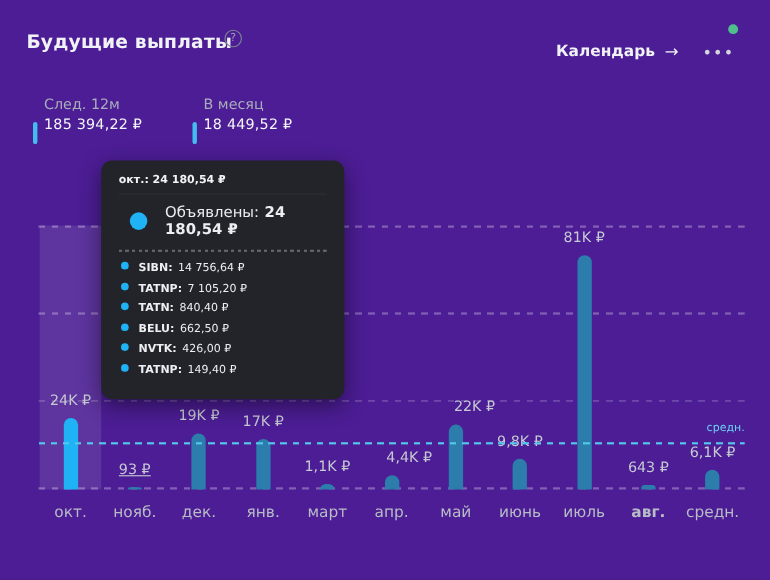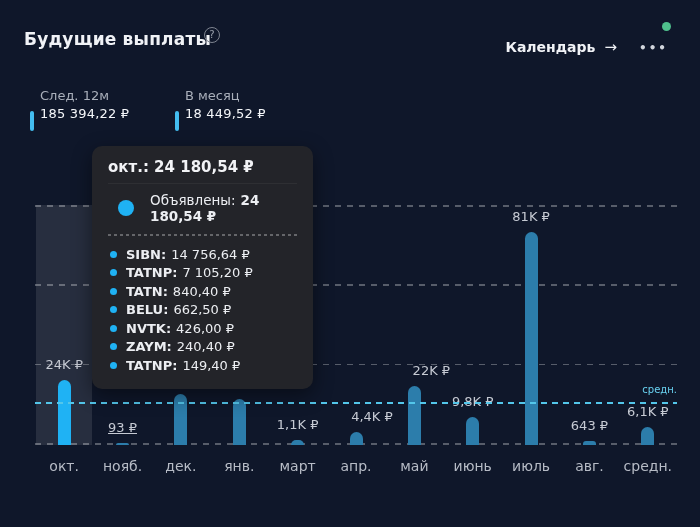--- a/index.html
+++ b/index.html
@@ -2,21 +2,21 @@
 <html><head>
 <meta charset="utf-8">
 <style>
   html,body{margin:0;padding:0}
   body{
     width:700px;height:527px;overflow:hidden;
     background:#2e303a;
     font-family:"DejaVu Sans","Liberation Sans",sans-serif;
     color:#e8eaee;
   }
-  .card{position:relative;width:700px;height:527px;background:#0f172a}
+  .card{position:relative;width:700px;height:527px;background:#4c1d95}
 
   
   .hdr-title{position:absolute;left:24px;top:29px;font-size:17px;font-weight:700;color:#f0f2f6;letter-spacing:.2px}
   .help{position:absolute;left:204px;top:27px;width:14px;height:14px;border:1px solid #7e8490;border-radius:50%;
         color:#9aa0ac;font-size:10px;line-height:14px;text-align:center;cursor:pointer}
   .hdr-right{position:absolute;right:30px;top:33px;display:flex;align-items:center}
   .cal{font-size:14px;font-weight:700;color:#f0f2f6;cursor:pointer}
   .arrow{margin-left:9px;font-size:15px;color:#f0f2f6}
   .menu{position:relative;margin-left:20px;cursor:pointer;padding:4px 2px}
   .dots{color:#d2d6dd;font-size:12px;letter-spacing:2px;font-weight:700}
@@ -38,30 +38,30 @@
   .hl{position:absolute;background:rgba(255,255,255,.10);z-index:1}
   .bar{position:absolute;z-index:3;border-radius:7px 7px 0 0;cursor:pointer}
   .blab{position:absolute;font-size:13px;color:#c6cad3;text-align:center;transform:translateX(-50%);
         white-space:nowrap;z-index:3}
   .alab{position:absolute;font-size:14px;color:#b7bcc6;text-align:center;transform:translateX(-50%);white-space:nowrap}
 
   
   .tooltip{position:absolute;left:92px;top:146px;width:221px;box-sizing:border-box;
            background:#232429;border-radius:10px;padding:12px 16px 14px;z-index:10;
            box-shadow:0 6px 20px rgba(0,0,0,.45)}
-  .tt-title{font-size:15px;font-weight:600;color:#f2f3f6;padding-bottom:7px;margin-bottom:8px;
+  .tt-title{font-size:10px;font-weight:600;color:#f2f3f6;padding-bottom:7px;margin-bottom:8px;
             border-bottom:1px solid rgba(255,255,255,.05)}
   .tt-series{display:flex;align-items:center;margin:4px 0 10px}
   .tt-big-dot{width:16px;height:16px;border-radius:50%;background:#1fb2f4;margin:0 16px 0 10px;flex:none}
   .tt-series-text{font-size:13.5px;color:#eceef2}
   .tt-series-text b{margin-left:5px;font-weight:700}
   .tt-sep{height:2px;margin:4px 0 9px;
           background:repeating-linear-gradient(90deg,rgba(255,255,255,.30) 0 3px,transparent 3px 6px)}
   .tt-list{list-style:none;margin:0;padding:0}
-  .tt-list li{display:flex;align-items:center;height:18.5px;font-size:13px;color:#eceef2}
+  .tt-list li{display:flex;align-items:flex-start;height:18.5px;font-size:10px;color:#eceef2}
   .bullet{width:7px;height:7px;border-radius:50%;background:#1fb2f4;margin:0 9px 0 2px;flex:none}
   .tt-list b{font-weight:700;margin-right:5px}
 </style>
 </head>
 <body>
 
 <div class="card">
 
   <div class="hdr-title">Будущие выплаты</div>
   <div class="help">?</div>
@@ -119,21 +119,21 @@
       <div class="blab" style="left: 414.364px; top: 363px; margin-left: 17px;">22K ₽</div>
       <div class="alab" style="left: 414.364px; top: 458px;">май</div>
       <div class="bar" style="left: 466.227px; top: 417px; width: 13px; height: 28px; background: rgb(44, 125, 171);"></div>
       <div class="blab" style="left: 472.727px; top: 394px;">9,8K ₽</div>
       <div class="alab" style="left: 472.727px; top: 458px;">июнь</div>
       <div class="bar" style="left: 524.591px; top: 232px; width: 13px; height: 213px; background: rgb(44, 125, 171);"></div>
       <div class="blab" style="left: 531.091px; top: 209px;">81K ₽</div>
       <div class="alab" style="left: 531.091px; top: 458px;">июль</div>
       <div class="bar" style="left: 582.955px; top: 441px; width: 13px; height: 4px; background: rgb(44, 125, 171); border-radius: 3px 3px 0px 0px;"></div>
       <div class="blab" style="left: 589.455px; top: 418px;">643 ₽</div>
-      <div class="alab" style="left: 589.455px; top: 458px;">авг.</div>
+      <div class="alab" style="left: 589.455px; top: 458px; font-weight: bold;">авг.</div>
       <div class="bar" style="left: 641.318px; top: 427px; width: 13px; height: 18px; background: rgb(44, 125, 171);"></div>
       <div class="blab" style="left: 647.818px; top: 404px;">6,1K ₽</div>
       <div class="alab" style="left: 647.818px; top: 458px;">средн.</div>
       <div class="tooltip">
       <div class="tt-title">окт.: 24 180,54 ₽</div>
       <div class="tt-series">
         <span class="tt-big-dot"></span>
         <span class="tt-series-text"><span>Объявлены:</span><b>24 180,54 ₽</b></span>
       </div>
       <div class="tt-sep"></div>
@@ -158,25 +158,20 @@
             <b>BELU:</b>
             <span>662,50 ₽</span>
           </li>
           <li>
             <span class="bullet"></span>
             <b>NVTK:</b>
             <span>426,00 ₽</span>
           </li>
           <li>
             <span class="bullet"></span>
-            <b>ZAYM:</b>
-            <span>240,40 ₽</span>
-          </li>
-          <li>
-            <span class="bullet"></span>
             <b>TATNP:</b>
             <span>149,40 ₽</span>
           </li>
         </ul>
     </div>
     </div>
 
 </div>
 
 </body></html>

